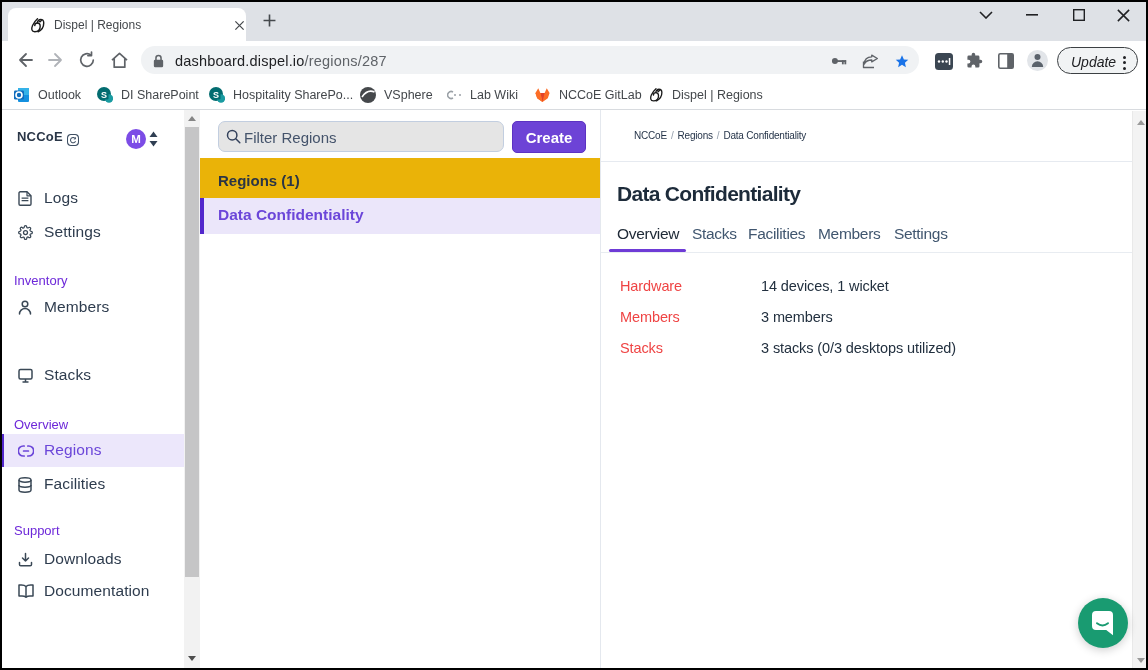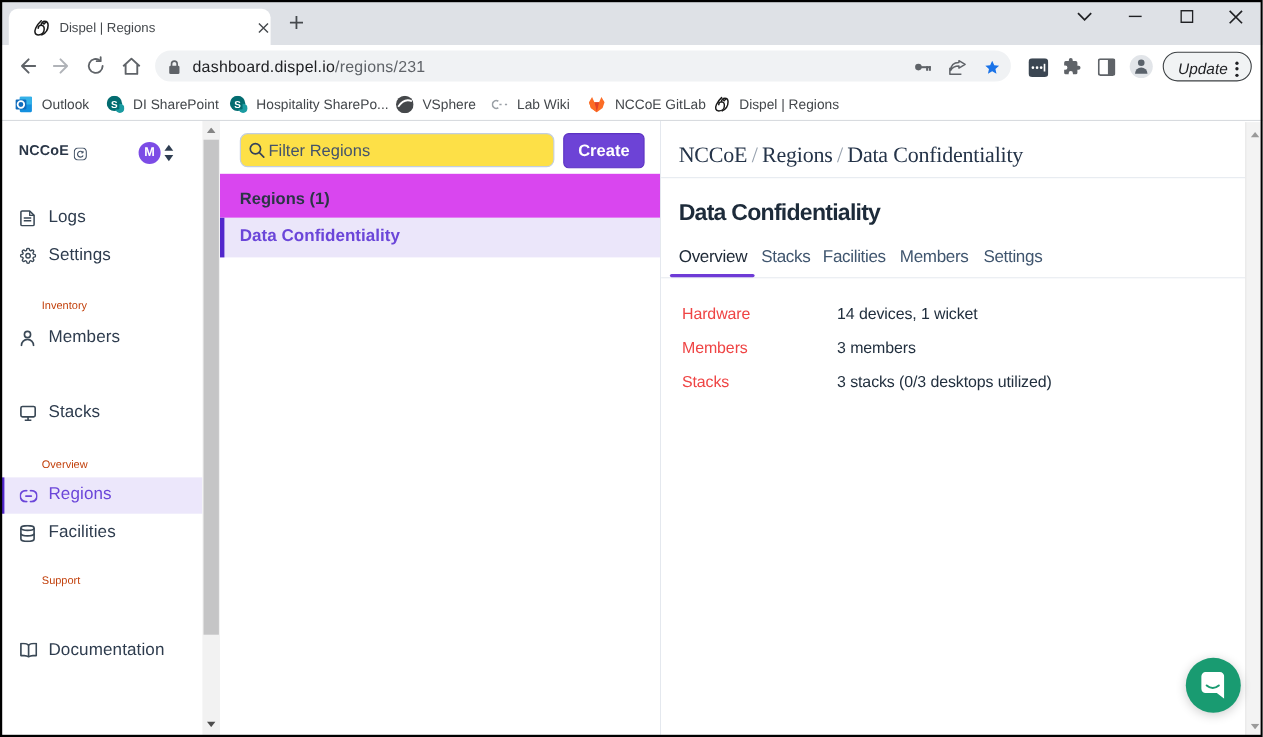--- a/index.html
+++ b/index.html
@@ -38,43 +38,43 @@
 
 
 #sidebar { position:absolute; left:0; top:0; width:184px; height:558px; background:#fff; }
 #nccoe { position:absolute; left:17px; top:19px; font-size:13px; font-weight:bold; color:#2a3647; letter-spacing:.2px; }
 #nbadge { position:absolute; left:67px; top:24px; }
 #avatar { position:absolute; left:126px; top:19px; width:20px; height:20px; border-radius:50%; background:#7c4ce6; color:#fff; font-size:11.5px; font-weight:bold; text-align:center; line-height:20px; }
 #avchev { position:absolute; left:149px; top:21px; }
 .navitem { position:absolute; left:0; width:184px; height:33px; }
 .navitem .nicon { position:absolute; left:18px; top:9px; }
 .navitem .ntext { position:absolute; left:44px; top:7px; font-size:15.5px; color:#2e3c4e; font-weight:500; letter-spacing:.1px; }
-.navlabel { position:absolute; left:14px; font-size:10px; color:#c2410c;margin-left:24px; }
+.navlabel { position:absolute; left:14px; font-size:13px; color:#6d28d9; }
 #nav-regions { background:#ece7fb; }
 #nav-regions::before { content:""; position:absolute; left:0; top:0; width:4px; height:33px; background:#5227cc; }
 #nav-regions .ntext { color:#6b46d9; }
 
 
 #sb1 { position:absolute; left:184px; top:0; width:16px; height:558px; background:#f2f2f2; }
 #sb1 .thumb { position:absolute; left:1px; top:17px; width:14px; height:450px; background:#c5c5c6; }
 
 
 #listpanel { position:absolute; left:200px; top:0; width:401px; height:558px; background:#fff; border-right:1px solid #e4e8ee; }
-#searchbox { position:absolute; left:18px; top:11px; width:286px; height:31px; border:1px solid #c2cee0; border-radius:7px; background:#fde047; }
+#searchbox { position:absolute; left:18px; top:11px; width:286px; height:31px; border:1px solid #c2cee0; border-radius:7px; background:#e5e5e5; }
 #searchbox .ph { position:absolute; left:25px; top:7px; font-size:15px; color:#44536b; }
 #createbtn { position:absolute; left:312px; top:11px; width:74px; height:32px; background:#6d43d6; border:1px solid #5c32c2; border-radius:5px; color:#fff; font-size:15px; font-weight:bold; text-align:center; line-height:32px; }
-#listhdr { position:absolute; left:0; top:48px; width:400px; height:40px; background:#d946ef; }
+#listhdr { position:absolute; left:0; top:48px; width:400px; height:40px; background:#eab308; }
 #listhdr span { position:absolute; left:18px; top:14px; font-size:15px; font-weight:bold; color:#2b3545; }
 #listrow { position:absolute; left:0; top:88px; width:400px; height:36px; background:#ebe6fa; }
 #listrow::before { content:""; position:absolute; left:0; top:0; width:4px; height:36px; background:#5227cc; }
 #listrow span { position:absolute; left:18px; top:8px; font-size:15.5px; font-weight:bold; color:#6b46d9; }
 
 
 #rightpanel { position:absolute; left:601px; top:0; width:532px; height:558px; background:#fff; }
-#crumb { position:absolute; left:16px; top:20px; font-size:20px; color:#253449; font-weight:500; letter-spacing:-0.2px;font-family:Liberation Serif, serif; }
+#crumb { position:absolute; left:33px; top:20px; font-size:10px; color:#253449; font-weight:500; letter-spacing:-0.2px; }
 #crumb .sl { color:#96a0ad; font-weight:normal; padding:0 4px; }
 #rdivider { position:absolute; left:0; top:51px; width:532px; height:1px; background:#e6eaf0; }
 #rtitle { position:absolute; left:16px; top:72px; font-size:21px; font-weight:600; color:#1d2b3a; letter-spacing:-0.7px; }
 #tabs { position:absolute; left:0; top:115px; width:532px; height:24px; font-size:15.5px; letter-spacing:-0.3px; }
 #tabs .t { position:absolute; color:#40566f; }
 #tabs .t.active { color:#202b38; }
 #tabsline { position:absolute; left:0; top:142px; width:532px; height:1px; background:#e8ecf1; }
 #tabund { position:absolute; left:8px; top:139px; width:77px; height:3px; background:#6e3bd6; border-radius:2px; }
 .orow { position:absolute; left:19px; font-size:14.5px; letter-spacing:-0.1px; }
 .orow .lbl { color:#ef4444;text-align:center; }
@@ -130,21 +130,21 @@
       <path d="M13.5 1 v3.6 h-3.6" stroke-linejoin="round"></path>
     </svg>
   <svg class="abs" style="left:110px;top:10px" width="19" height="19" viewBox="0 0 19 19" fill="none" stroke="#5f6368" stroke-width="1.7" stroke-linejoin="round">
       <path d="M2 9.2 L9.5 2.3 L17 9.2 M4.2 7.5 V16.2 H14.8 V7.5"></path>
     </svg>
   <div id="omnibox"></div>
   <svg class="abs" style="left:153px;top:13px" width="11" height="14" viewBox="0 0 13 16" fill="#5f6368">
       <rect x="1" y="6.5" width="11" height="9" rx="1.5"></rect>
       <path d="M3.5 7 V4.5 a3 3 0 0 1 6 0 V7" fill="none" stroke="#5f6368" stroke-width="1.8"></path>
     </svg>
-  <div id="urltext">dashboard.dispel.io<span>/regions/231</span></div>
+  <div id="urltext">dashboard.dispel.io<span>/regions/287</span></div>
   <svg class="abs" style="left:831px;top:15px" width="16" height="10" viewBox="0 0 19 12" fill="#5f6368">
       <circle cx="4.6" cy="6" r="3.6"></circle>
       <rect x="7" y="5" width="11" height="2.2"></rect>
       <rect x="13" y="5" width="2.2" height="5"></rect>
       <rect x="16" y="5" width="2.2" height="5"></rect>
     </svg>
   <svg class="abs" style="left:862px;top:13px" width="18" height="15" viewBox="0 0 24 20" fill="none" stroke="#5f6368" stroke-width="1.8" stroke-linejoin="round">
       <path d="M2 10 V18 H16 M13 1.5 L20.5 6 L13 10.5 V8 C7 8 4.5 10.5 3 13.5 C3.2 8 6 3.8 13 3.8 Z"></path>
     </svg>
   <svg class="abs" style="left:894px;top:13px" width="16" height="15" viewBox="0 0 24 24" fill="#1a73e8">
@@ -274,20 +274,27 @@
     </div>
     <div class="navitem" style="top:358px">
       <svg class="nicon" width="14" height="16" viewBox="0 0 14 16" fill="none" stroke="#3a4856" stroke-width="1.5">
           <ellipse cx="7" cy="3" rx="6" ry="2.2"></ellipse>
           <path d="M1 3 V13 c0 1.2 2.7 2.2 6 2.2 s6-1 6-2.2 V3"></path>
           <path d="M1 8 c0 1.2 2.7 2.2 6 2.2 s6-1 6-2.2"></path>
         </svg>
       <span class="ntext">Facilities</span>
     </div>
     <div class="navlabel" style="top:413px">Support</div>
+    <div class="navitem" style="top:433px">
+      <svg class="nicon" width="15" height="15" viewBox="0 0 15 15" fill="none" stroke="#3a4856" stroke-width="1.5" stroke-linecap="round" stroke-linejoin="round">
+          <path d="M7.5 1.5 V9 M4.5 6 L7.5 9 L10.5 6"></path>
+          <path d="M1.5 10.5 V12.5 a1.3 1.3 0 0 0 1.3 1.3 H12.2 a1.3 1.3 0 0 0 1.3-1.3 V10.5"></path>
+        </svg>
+      <span class="ntext">Downloads</span>
+    </div>
     <div class="navitem" style="top:465px">
       <svg class="nicon" width="16" height="14" viewBox="0 0 16 14" fill="none" stroke="#3a4856" stroke-width="1.5" stroke-linejoin="round">
           <path d="M8 2.5 C6.8 1.3 5 1 3.5 1 H1 V12 h3 c1.5 0 3 .4 4 1.2 1-0.8 2.5-1.2 4-1.2 h3 V1 h-2.5 C11 1 9.2 1.3 8 2.5 Z"></path>
           <path d="M8 2.5 V13.2"></path>
         </svg>
       <span class="ntext">Documentation</span>
     </div>
   </div>
   <div id="sb1">
     <svg class="abs" style="left:4px;top:6px" width="8" height="5" viewBox="0 0 8 5" fill="#858585">

